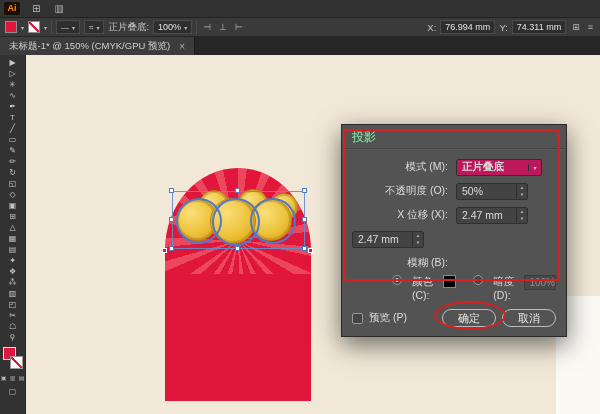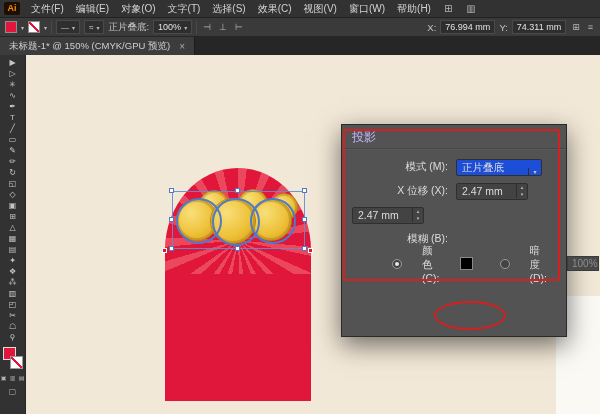--- a/index.html
+++ b/index.html
@@ -72,35 +72,35 @@
   .blue-circle { position:absolute; border-radius:50%; border:2px solid #4f79c9; background:transparent; }
 
   .sel-box { position:absolute; left:146px; top:136px; width:133px; height:58px;
              border:1px solid rgba(100,140,210,.9); }
   .handle { position:absolute; width:5px; height:5px; background:#fff; border:1px solid #4f79c9; }
   .anchor { position:absolute; width:5px; height:5px; background:#e0173a; border:1px solid #fff; }
 
   
   .dialog { position:absolute; left:341px; top:124px; width:226px; height:213px; background:#535353;
             border:1px solid #2a2a2a; box-shadow:0 8px 24px rgba(0,0,0,.55); z-index:50; color:#dcdcdc; }
-  .dlg-title { height:24px; line-height:24px; padding:0 10px; font-size:12px; color:#c4b5fd;
+  .dlg-title { height:24px; line-height:24px; padding:0 10px; font-size:12px; color:#86efac;
                border-bottom:1px solid #464646; box-shadow:0 1px 0 rgba(255,255,255,.04); }
   .dlg-body { padding:6px 10px 0; }
   .dlg-row { display:flex; align-items:center; height:24px; }
   .dlg-label { width:104px; text-align:right; padding-right:8px; font-size:10.5px; white-space:nowrap; }
-  .dd { display:flex; align-items:flex-end; width:86px; height:17px; background:#1d4ed8;
-        border:1px solid #2f2f2f; border-radius:2px; }
+  .dd { display:flex; align-items:center; width:86px; height:17px; background:#be185d;
+        border:1px solid #2f2f2f; border-radius:2px;font-weight:bold; }
   .dd-val { flex:1; padding-left:5px; font-size:10.5px; white-space:nowrap; }
   .dd-caret { width:13px; text-align:center; font-size:6px; color:#ccc; border-left:1px solid #2f2f2f; }
   .num { display:flex; align-items:center; width:72px; height:17px; background:#434343;
          border:1px solid #2f2f2f; border-radius:2px; }
   .num-val { flex:1; padding-left:5px; font-size:10.5px; white-space:nowrap; }
   .stepper { width:11px; display:flex; flex-direction:column; border-left:1px solid #2f2f2f; }
   .stepper span { height:7px; line-height:7px; font-size:5px; text-align:center; color:#bbb; }
-  .radio-row { display:flex; align-items:center; height:25px; padding-left:40px; gap:20px; font-size:10.5px; }
+  .radio-row { display:flex; align-items:flex-start; height:25px; padding-left:40px; gap:10px; font-size:10.5px; }
   .radio { width:10px; height:10px; border:1px solid #9a9a9a; border-radius:50%; background:#434343;
            position:relative; flex:0 0 auto; }
   .radio.sel::after { content:''; position:absolute; inset:2px; border-radius:50%; background:#e8e8e8; }
   .swatch-black { width:13px; height:13px; background:#000; border:1px solid #8a8a8a; flex:0 0 auto; }
   .disabled-field { width:34px; height:15px; background:#494949; border:1px solid #3b3b3b; color:#8d8d8d;
                     font-size:10px; line-height:13px; padding-left:4px; }
   .dlg-footer { display:flex; align-items:center; padding:9px 10px 0; gap:6px; }
   .checkbox { width:11px; height:11px; background:#434343; border:1px solid #9a9a9a; border-radius:2px; flex:0 0 auto; }
   .dlg-footer .lbl { font-size:10.5px; }
   .spacer { flex:1; }
@@ -113,31 +113,20 @@
   .anno-ellipse { position:absolute; left:434px; top:301px; width:72px; height:29px;
                   border:2px solid #d42020; border-radius:50%; z-index:70; }
 </style>
 </head>
 <body>
 
 <div class="app">
 
   <div class="menubar">
     <div class="ai-logo">Ai</div>
-    <div class="mb-menus">
-        <span class="menu-item">文件(F)</span>
-        <span class="menu-item">编辑(E)</span>
-        <span class="menu-item">对象(O)</span>
-        <span class="menu-item">文字(T)</span>
-        <span class="menu-item">选择(S)</span>
-        <span class="menu-item">效果(C)</span>
-        <span class="menu-item">视图(V)</span>
-        <span class="menu-item">窗口(W)</span>
-        <span class="menu-item">帮助(H)</span>
-      </div>
     <span class="mb-icon">⊞</span>
     <span class="mb-icon">▥</span>
   </div>
 
   <div class="controlbar">
     <span class="cb-swatch cb-fill"></span>
     <span class="cb-caret">▾</span>
     <span class="cb-swatch cb-stroke"></span>
     <span class="cb-caret">▾</span>
     <span class="cb-sep"></span>
@@ -259,20 +248,30 @@
     <div class="dlg-body">
 
       <div class="dlg-row">
         <span class="dlg-label">模式 (M):</span>
         <div class="dd">
           <span class="dd-val">正片叠底</span>
           <span class="dd-caret">▾</span>
         </div>
       </div>
 
+      <div class="dlg-row">
+        <span class="dlg-label">不透明度 (O):</span>
+        <div class="num">
+          <span class="num-val">50%</span>
+          <span class="stepper">
+            <span>▴</span>
+            <span>▾</span>
+          </span>
+        </div>
+      </div>
 
       <div class="dlg-row">
         <span class="dlg-label">X 位移 (X):</span>
         <div class="num">
           <span class="num-val">2.47 mm</span>
           <span class="stepper">
             <span>▴</span>
             <span>▾</span>
           </span>
         </div>
@@ -295,18 +294,25 @@
       <div class="radio-row">
         <span class="radio sel"></span>
         <span>颜色 (C):</span>
         <span class="swatch-black"></span>
         <span class="radio" style="margin-left:7px;"></span>
         <span>暗度 (D):</span>
         <span class="disabled-field">100%</span>
       </div>
     </div>
 
+    <div class="dlg-footer">
+      <span class="checkbox"></span>
+      <span class="lbl">预览 (P)</span>
+      <span class="spacer"></span>
+      <button class="btn">确定</button>
+      <button class="btn">取消</button>
+    </div>
   </div>
 
   <div class="anno-rect"></div>
   <div class="anno-ellipse"></div>
 
 </div>
 
 </body></html>

